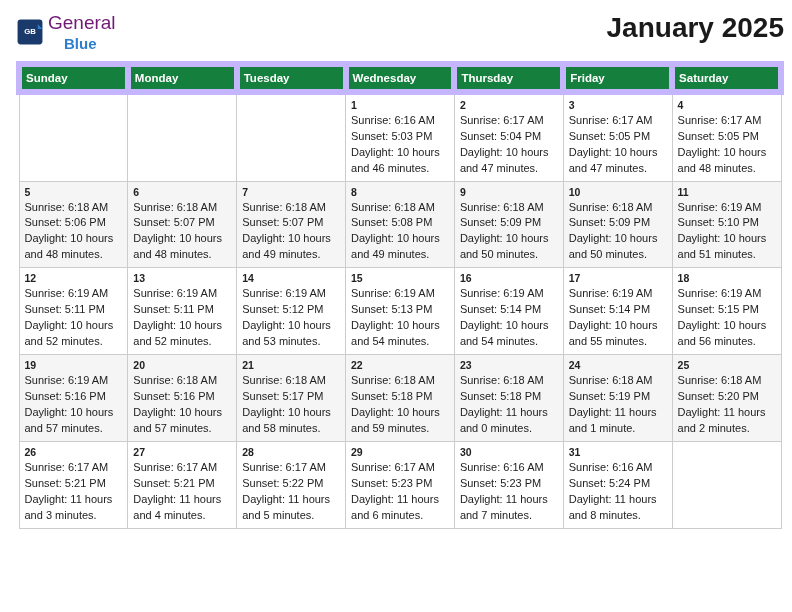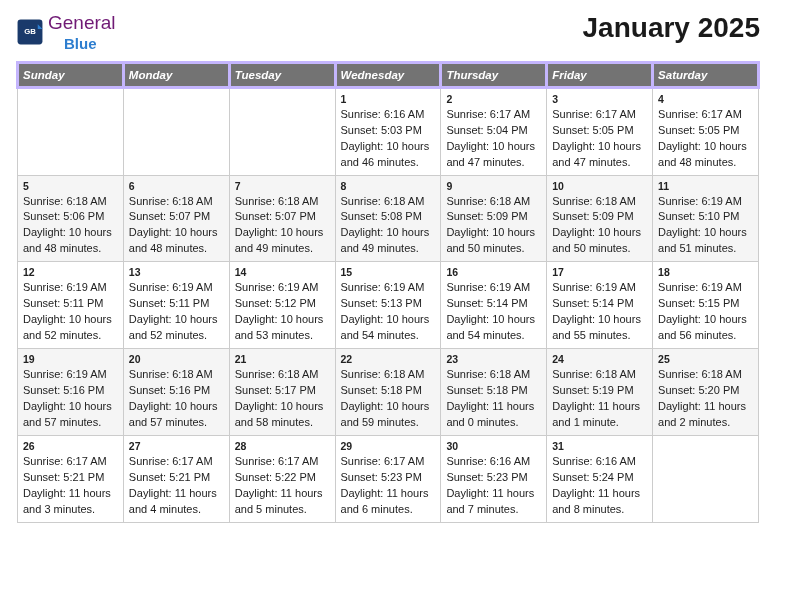--- a/index.html
+++ b/index.html
@@ -6,21 +6,21 @@
     body {
       width: 792px;
       height: 612px;
       background: #fff;
       font-family: Arial, sans-serif;
       overflow: hidden;
     }
     .container {
       width: 792px;
       height: 612px;
-      padding: 12px 32px 10px 16px;
+      padding: 12px 8px 10px 16px;
     }
     .header {
       display: flex;
       justify-content: space-between;
       align-items: flex-start;
       margin-bottom: 8px;
     }
     .logo {
       display: flex;
       align-items: center;
@@ -41,28 +41,27 @@
     .sub-title {
       font-size: 14px;
       color: #444;
     }
     table {
       width: 100%;
       border-collapse: collapse;
       table-layout: fixed;
     }
     thead tr th {
-      background-color: #737373;
+      background-color: #15803d;
       color: #fff;
       font-size: 11.5px;
       font-weight: bold;
       padding: 5px 4px;
       text-align: left;
-      border: 3px solid #c4b5fd;
-      font-style: italic;
+      border: 6px solid #c4b5fd;
     }
     tbody tr td {
       border: 1px solid #ccc;
       vertical-align: top;
       padding: 4px 5px;
       font-size: 9.5px;
       color: #222;
       height: 78px;
       background: #fff;
     }

